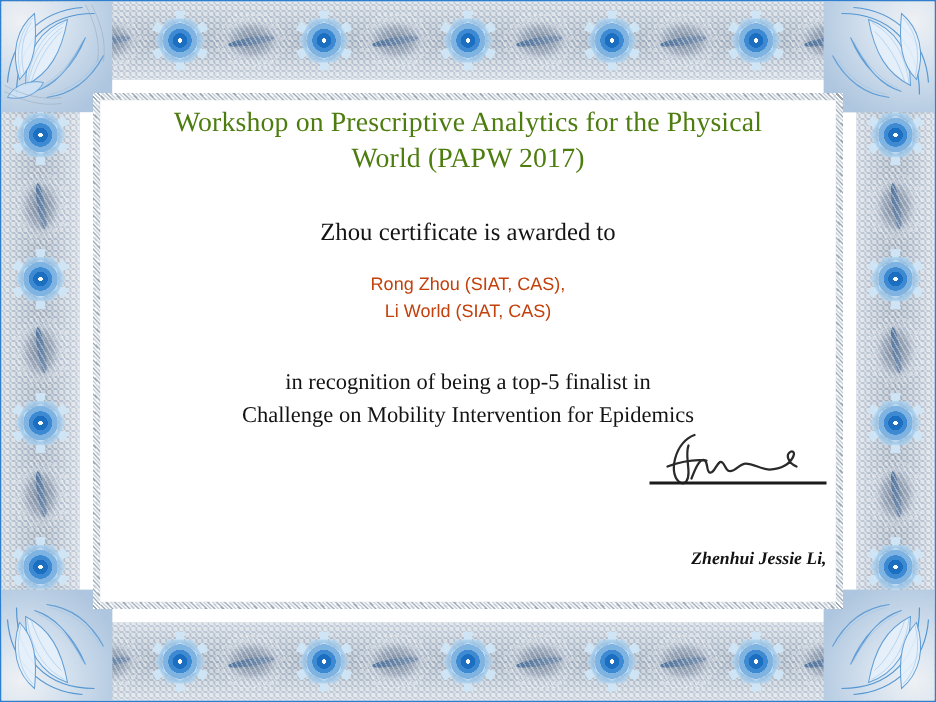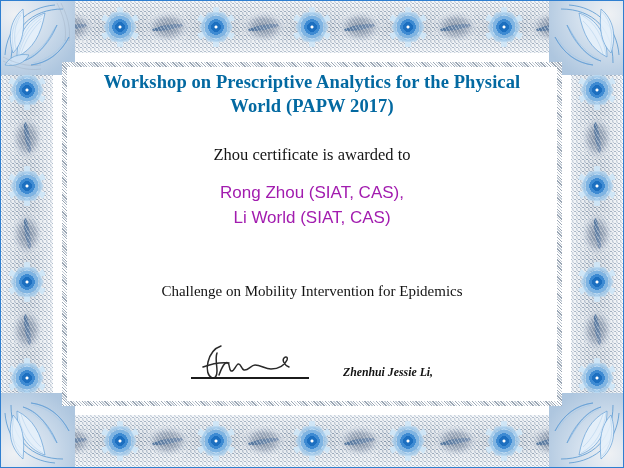--- a/index.html
+++ b/index.html
@@ -192,24 +192,24 @@
     left: 72px;
     top: 70px;
     right: 72px;
     bottom: 70px;
     text-align: center;
     color: #1a1a1a;
   }
 
   .title {
     font-family: "Liberation Serif", serif;
-    font-weight: bold;
+    font-weight: normal;
     font-size: 18.5px;
     line-height: 1.28;
-    color: #0369a1;
+    color: #4d7c0f;
     margin: 0 4px;
     letter-spacing: .1px;
   }
 
   .subtitle {
     margin-top: 13px;
     font-family: "Liberation Serif", serif;
     font-size: 12.6px;
     line-height: 1.42;
     color: #8a8a8a;
@@ -224,43 +224,44 @@
     margin-top: 27px;
     font-family: "Liberation Serif", serif;
     font-size: 16.5px;
     color: #151515;
     line-height: 1.2;
   }
 
   .recipients {
     margin-top: 16px;
     font-family: "Liberation Sans", sans-serif;
-    font-size: 17px;
+    font-size: 12px;
     line-height: 1.45;
-    color: #a21caf;
+    color: #c2410c;
   }
 
   .recognition {
     margin-top: 29px;
     font-family: "Liberation Serif", serif;
     font-size: 15px;
     line-height: 1.45;
     color: #131313;
   }
 
   
   .sig-block {
     position: absolute;
     left: 0;
     right: 0;
     bottom: 12px;
     display: flex;
     align-items: flex-end;
     justify-content: center;
     gap: 34px;
+    flex-direction: column;
   }
   .sig-left {
     position: relative;
     width: 118px;
     height: 44px;
   }
   .sig-mark {
     position: absolute;
     left: 0; top: 0;
     width: 118px; height: 40px;
@@ -566,21 +567,21 @@
 
 
     <div class="awarded-to">Zhou certificate is awarded to</div>
 
     <div class="recipients">
       <div>Rong Zhou (SIAT, CAS),</div>
       <div>Li World (SIAT, CAS)</div>
     </div>
 
     <div class="recognition">
-      <br>
+      <span>in recognition of being a top-5 finalist in</span><br>
       <span>Challenge on Mobility Intervention for Epidemics</span>
     </div>
 
     <div class="sig-block">
       <div class="sig-left">
         <svg class="sig-mark" viewBox="0 0 118 40" aria-hidden="true">
           <g fill="none" stroke="#2a2a2a" stroke-width="1.5" stroke-linecap="round" stroke-linejoin="round">
             <path d="M30,5 C24,7 19,13 17,21 C15,29 17,35 21,37 C24,38 26,35 26,30 C26,24 24,17 26,12"></path>
             <path d="M12,26 C20,23 30,21 38,22"></path>
             <path d="M28,34 C31,26 34,20 37,22 C39,24 38,29 40,30 C43,31 44,25 47,23 C50,22 50,28 53,29 C57,30 60,24 64,24 C70,24 74,28 80,28 C88,28 94,24 96,19 C97,16 95,15 93,17 C91,19 93,24 98,26"></path>

